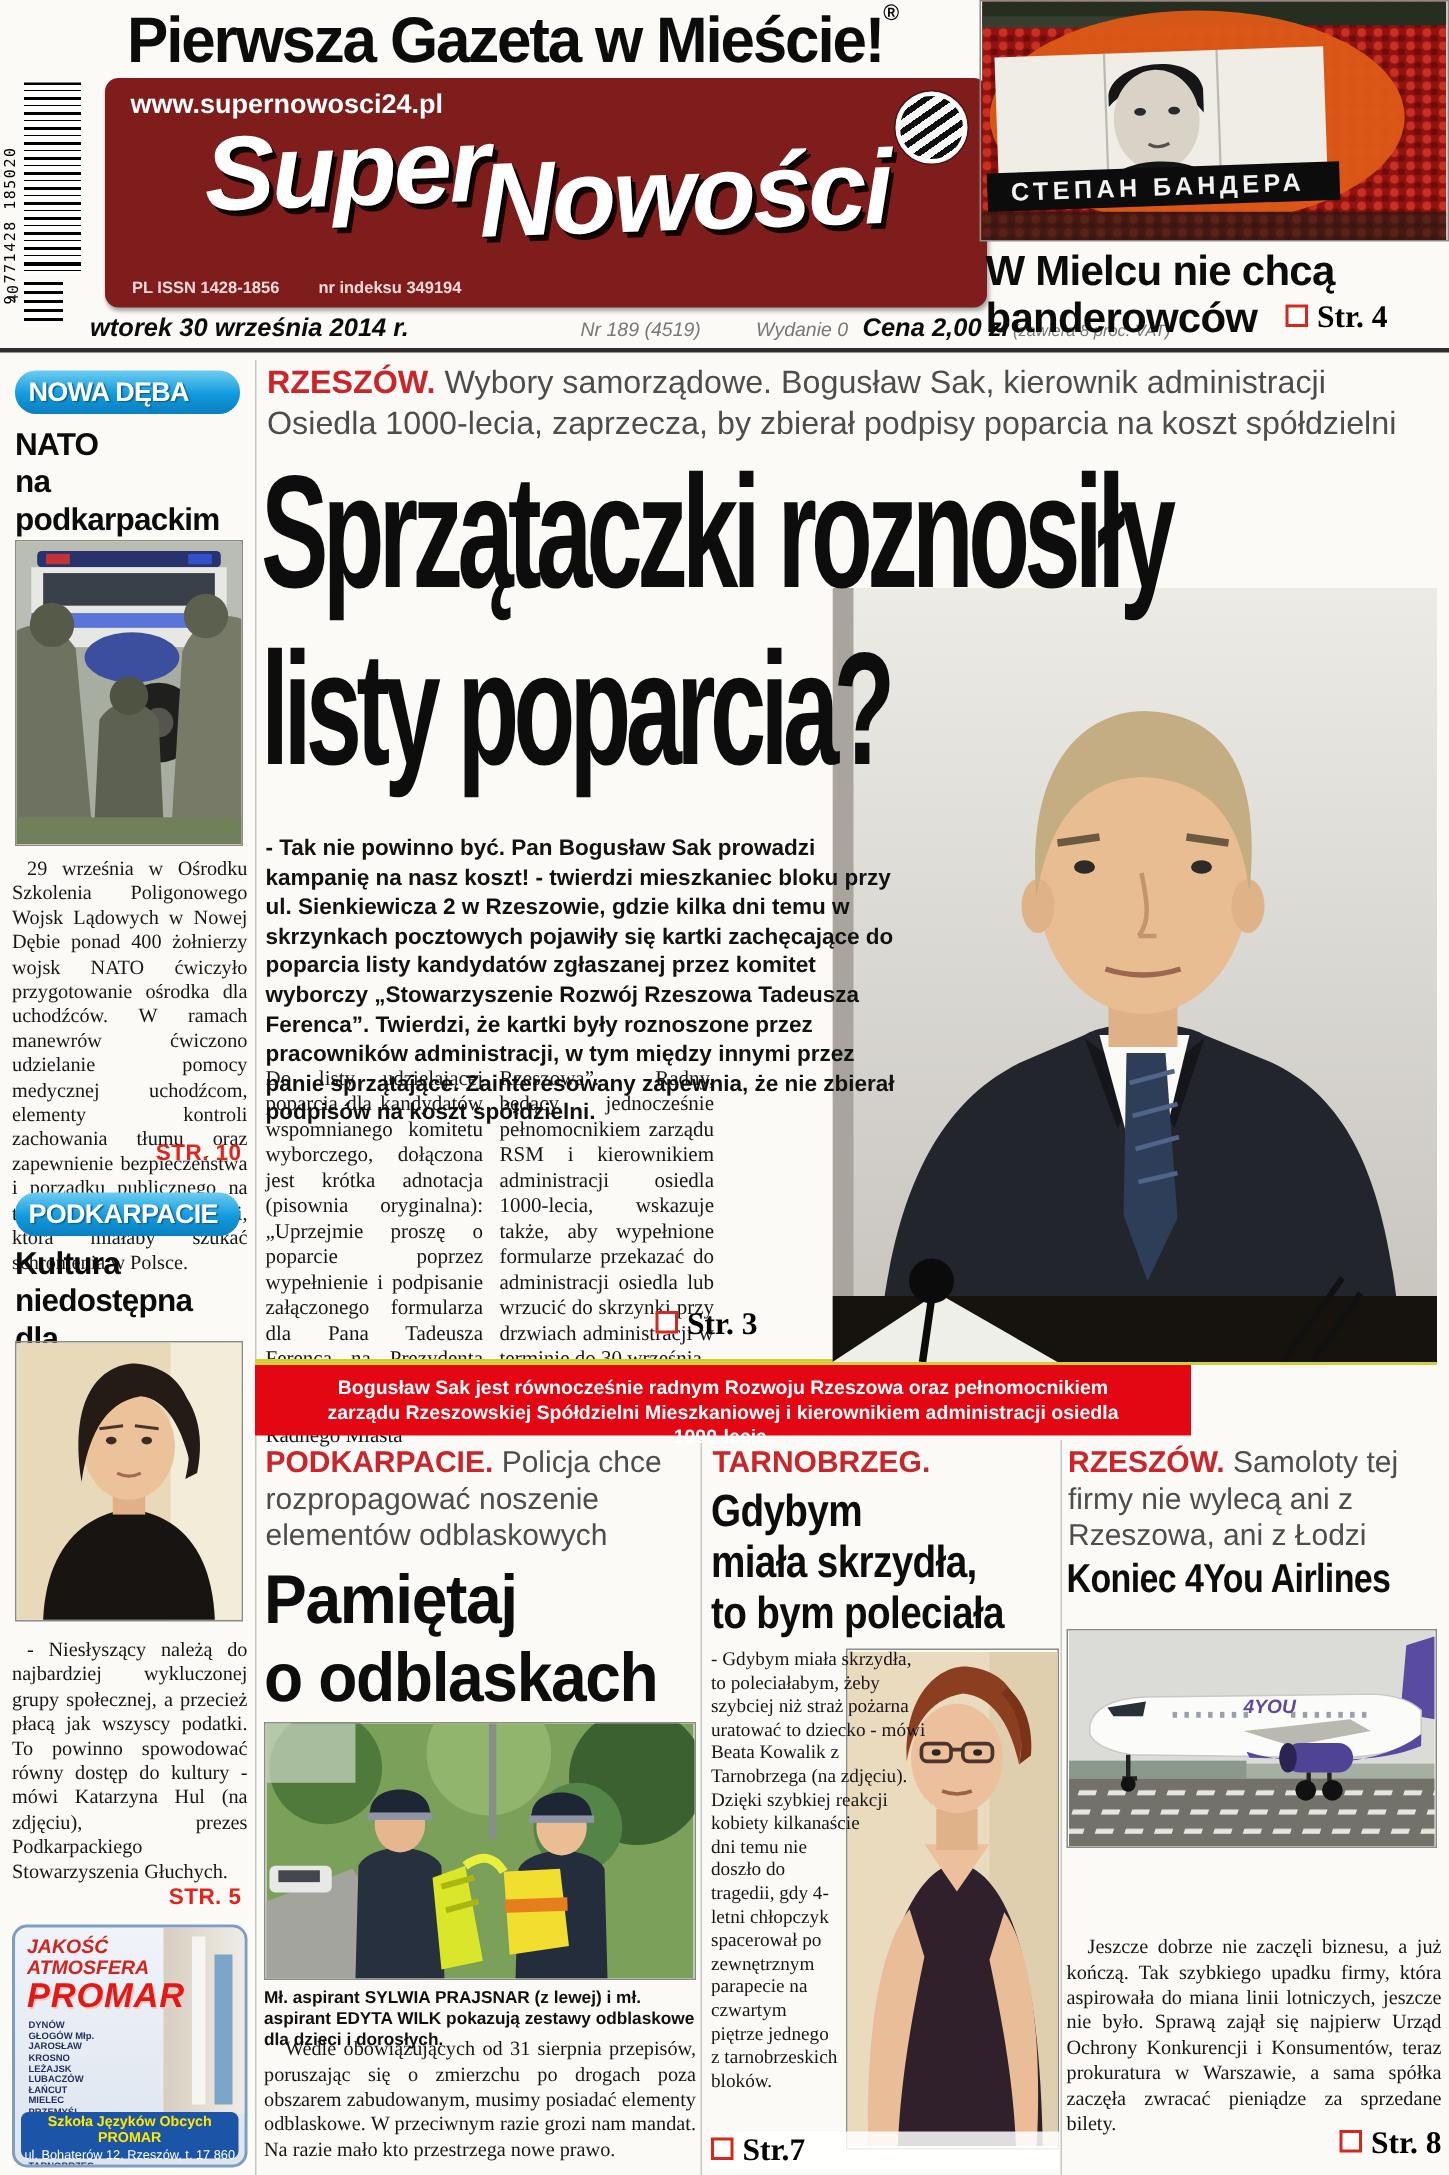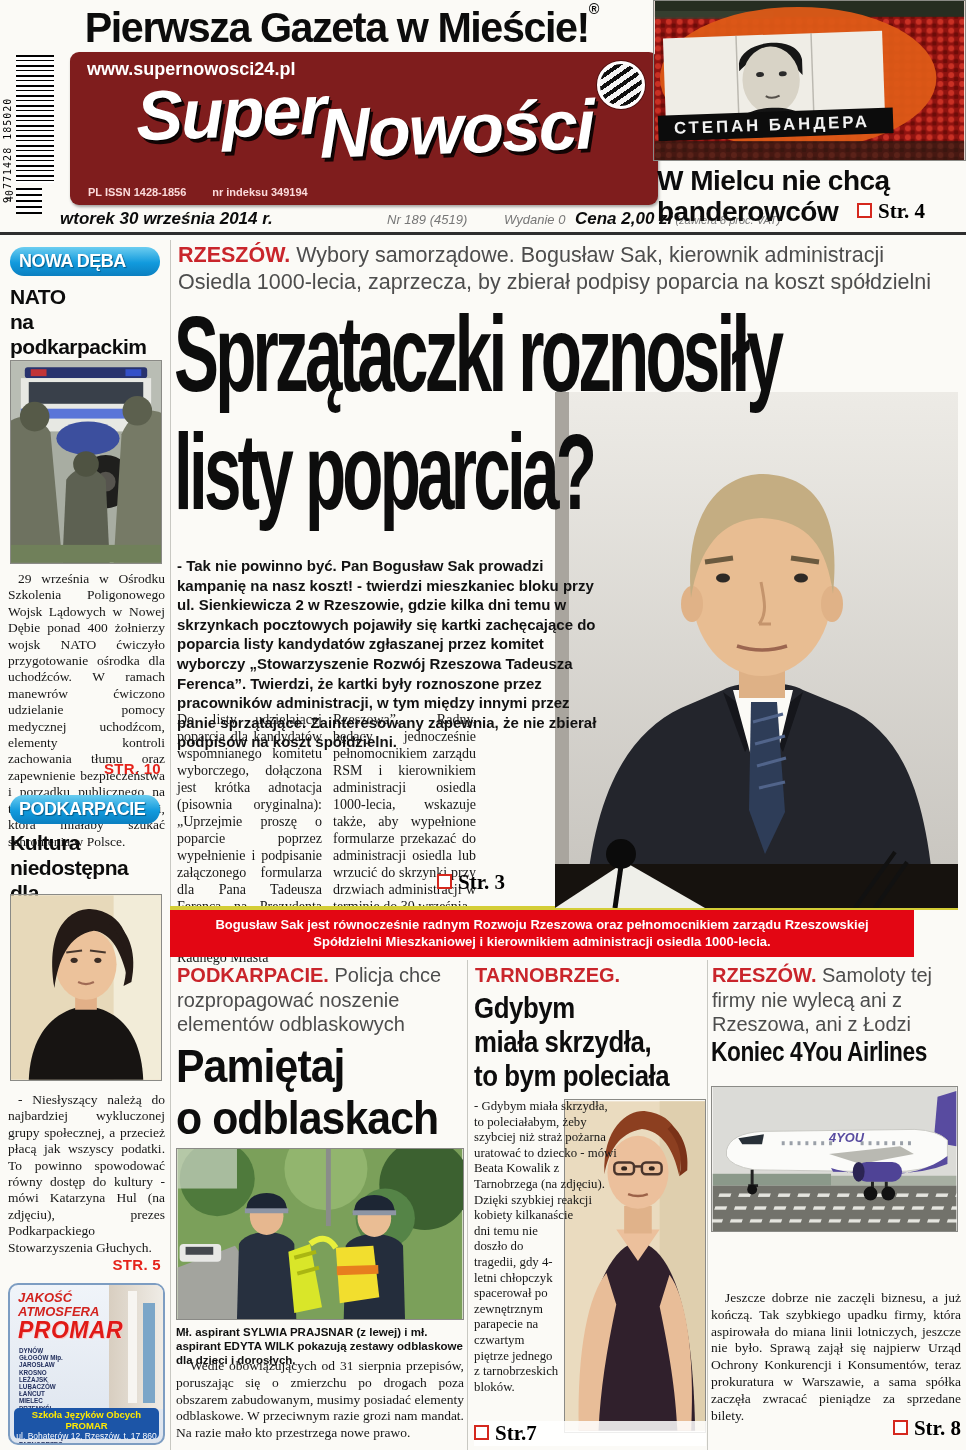--- a/index.html
+++ b/index.html
@@ -91,21 +91,21 @@
   .headline-xl{font-weight:bold;font-size:107px;line-height:107px;letter-spacing:-6px;color:#0d0d0d;
                transform:scaleX(.63);transform-origin:left top;white-space:nowrap;z-index:3;}
   .hl1{left:174px;top:301px;} .hl2{left:174px;top:419px;}
   .lead{left:177px;top:556px;width:420px;font-size:15px;line-height:19.6px;font-weight:bold;color:#121212;z-index:3;}
   .col{font-size:14px;line-height:17px;color:#161616;}
   .col1{left:177px;top:711px;width:145px;}
   .col2{left:333px;top:711px;width:143px;}
   .str3{left:437px;top:870px;}
 
   .capbar-gold{left:170px;top:906px;width:788px;height:4px;background:#d4cd36;}
-  .capbar{left:170px;top:910px;width:744px;height:47px;background:#e30613;color:#fff;
+  .capbar{left:170px;top:910px;width:624px;height:47px;background:#e30613;color:#fff;
           font-size:13px;line-height:16.5px;font-weight:bold;text-align:center;
           padding:7px 30px 0;box-sizing:border-box;}
 
   
   .kicker-sm{font-size:20px;line-height:24.5px;}
   .kickerA{left:177px;top:963px;width:288px;}
   .hA{left:176px;top:1040px;font-size:46px;line-height:52px;font-weight:bold;letter-spacing:-1px;color:#0d0d0d;
       transform:scaleX(.93);transform-origin:left top;white-space:pre-line;}
   .caption{font-size:11.5px;line-height:14px;font-weight:bold;color:#101010;}
   .captionA{left:176px;top:1325px;width:288px;}

